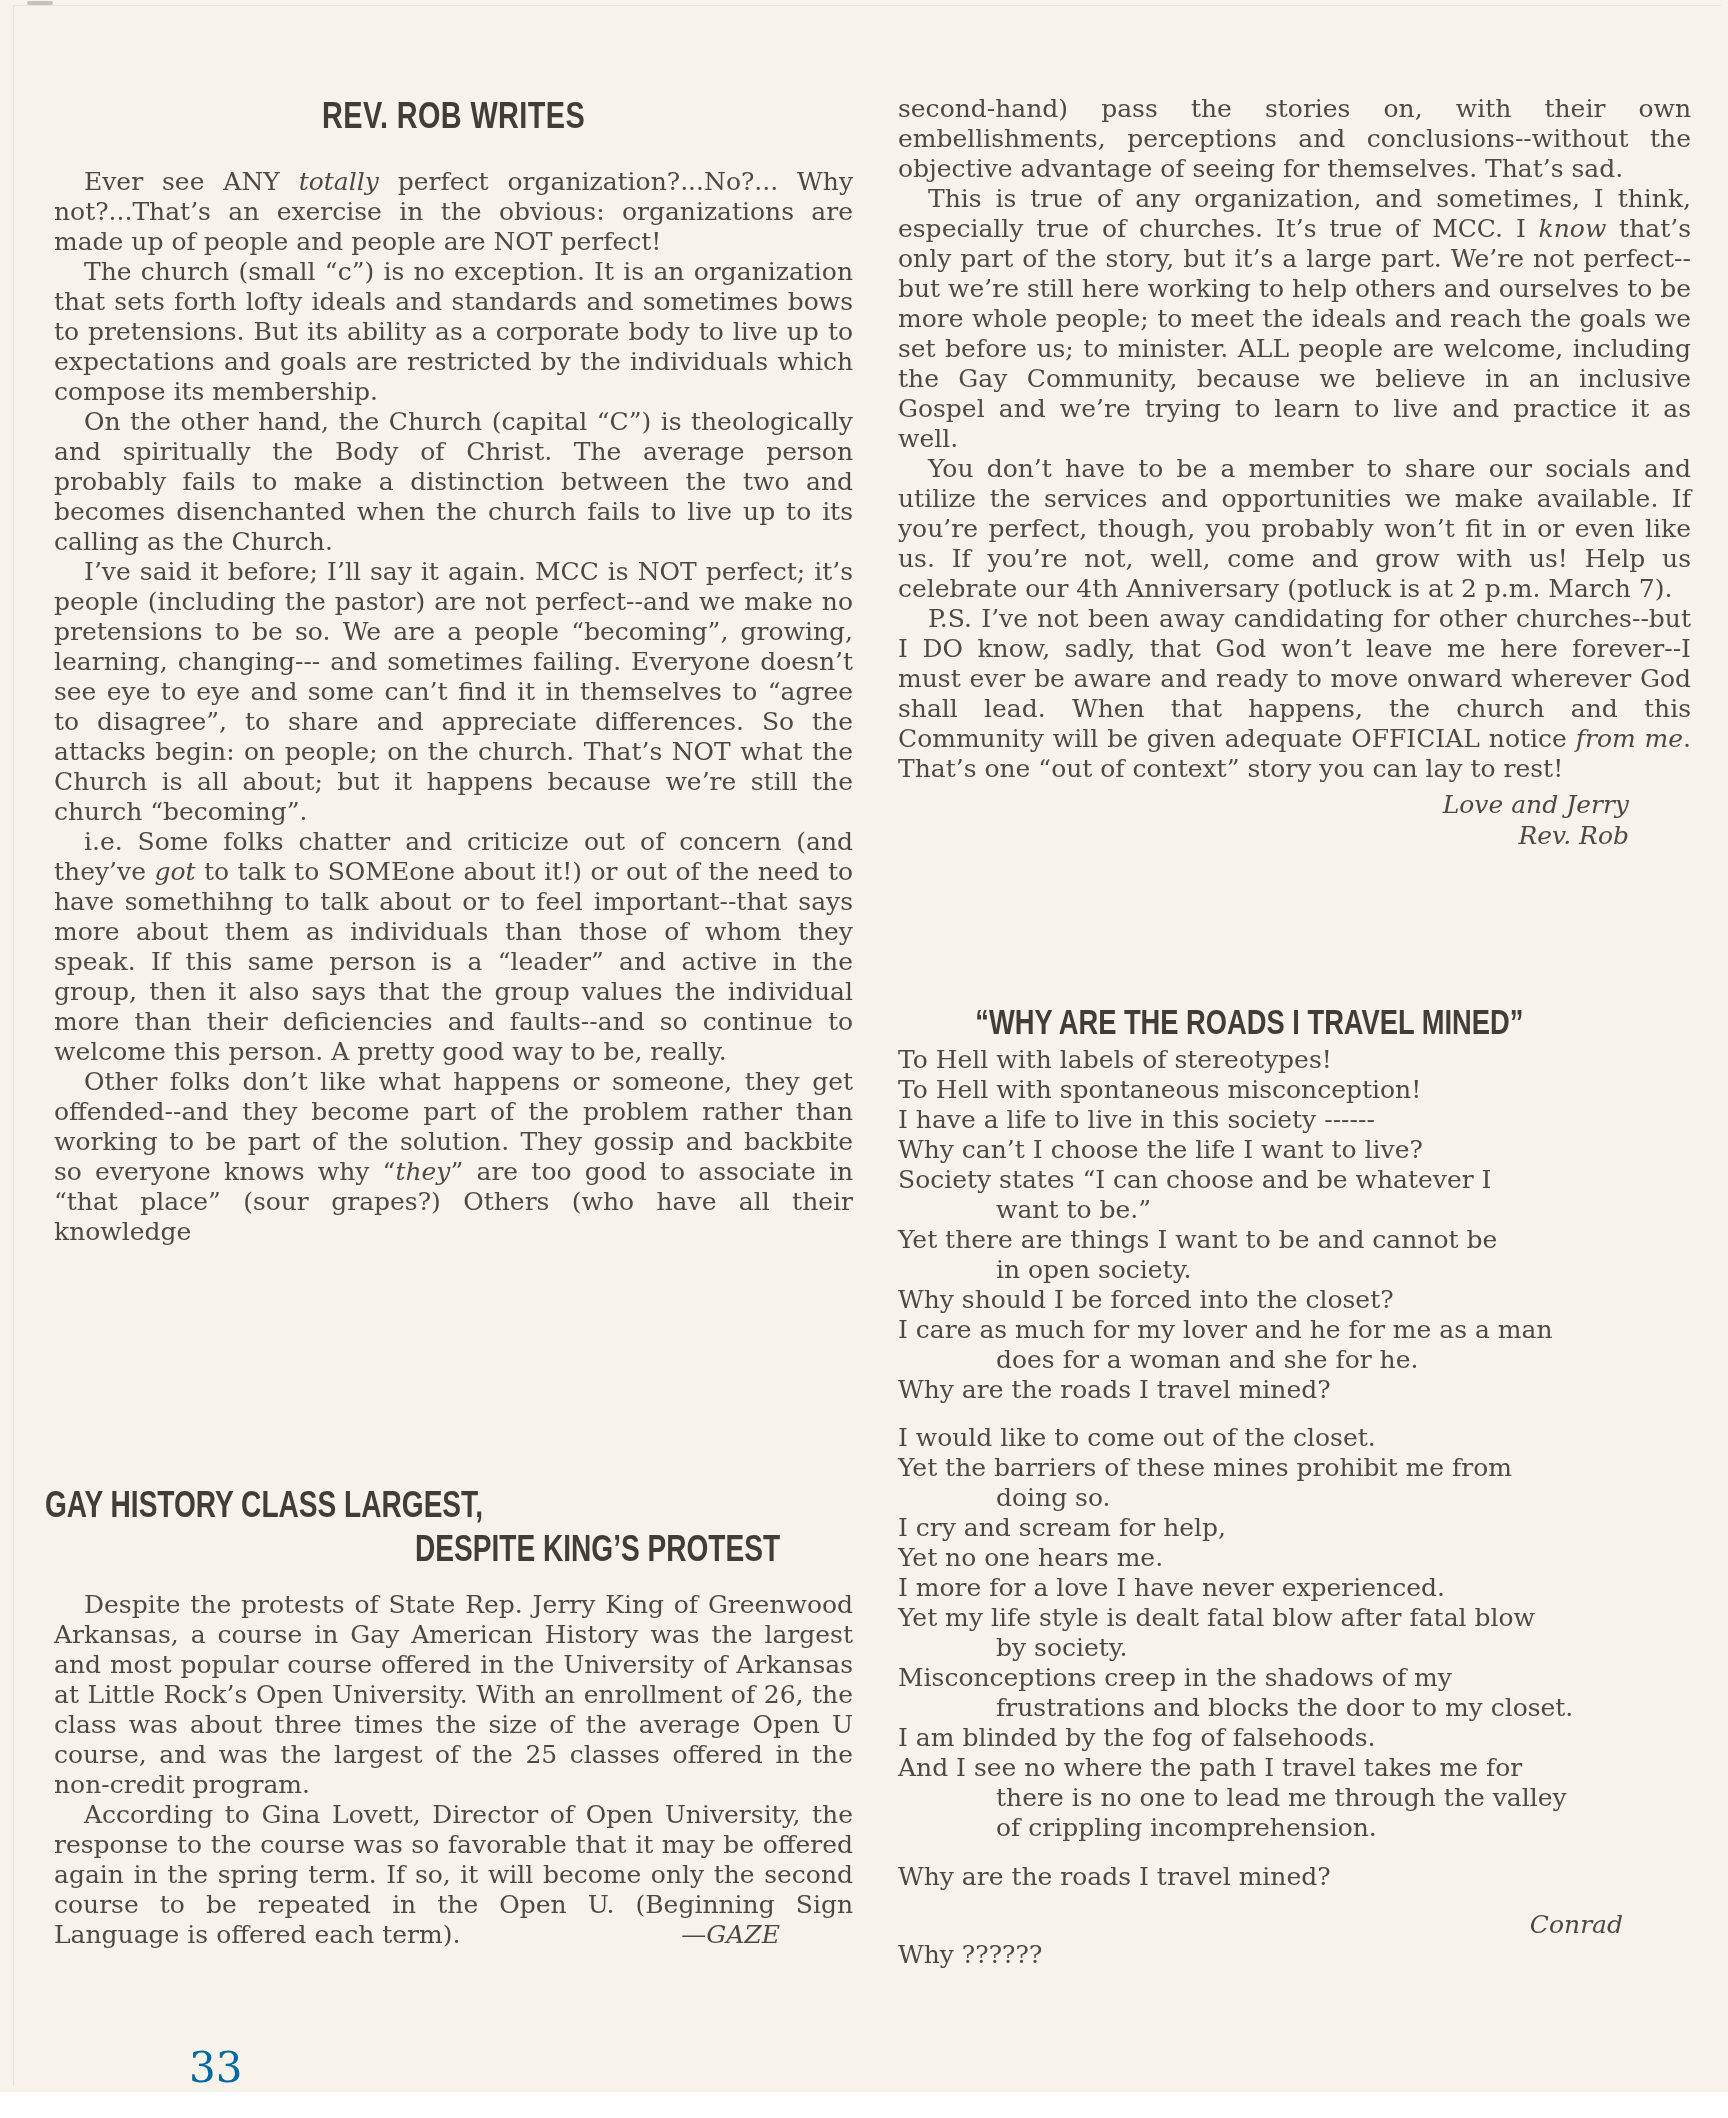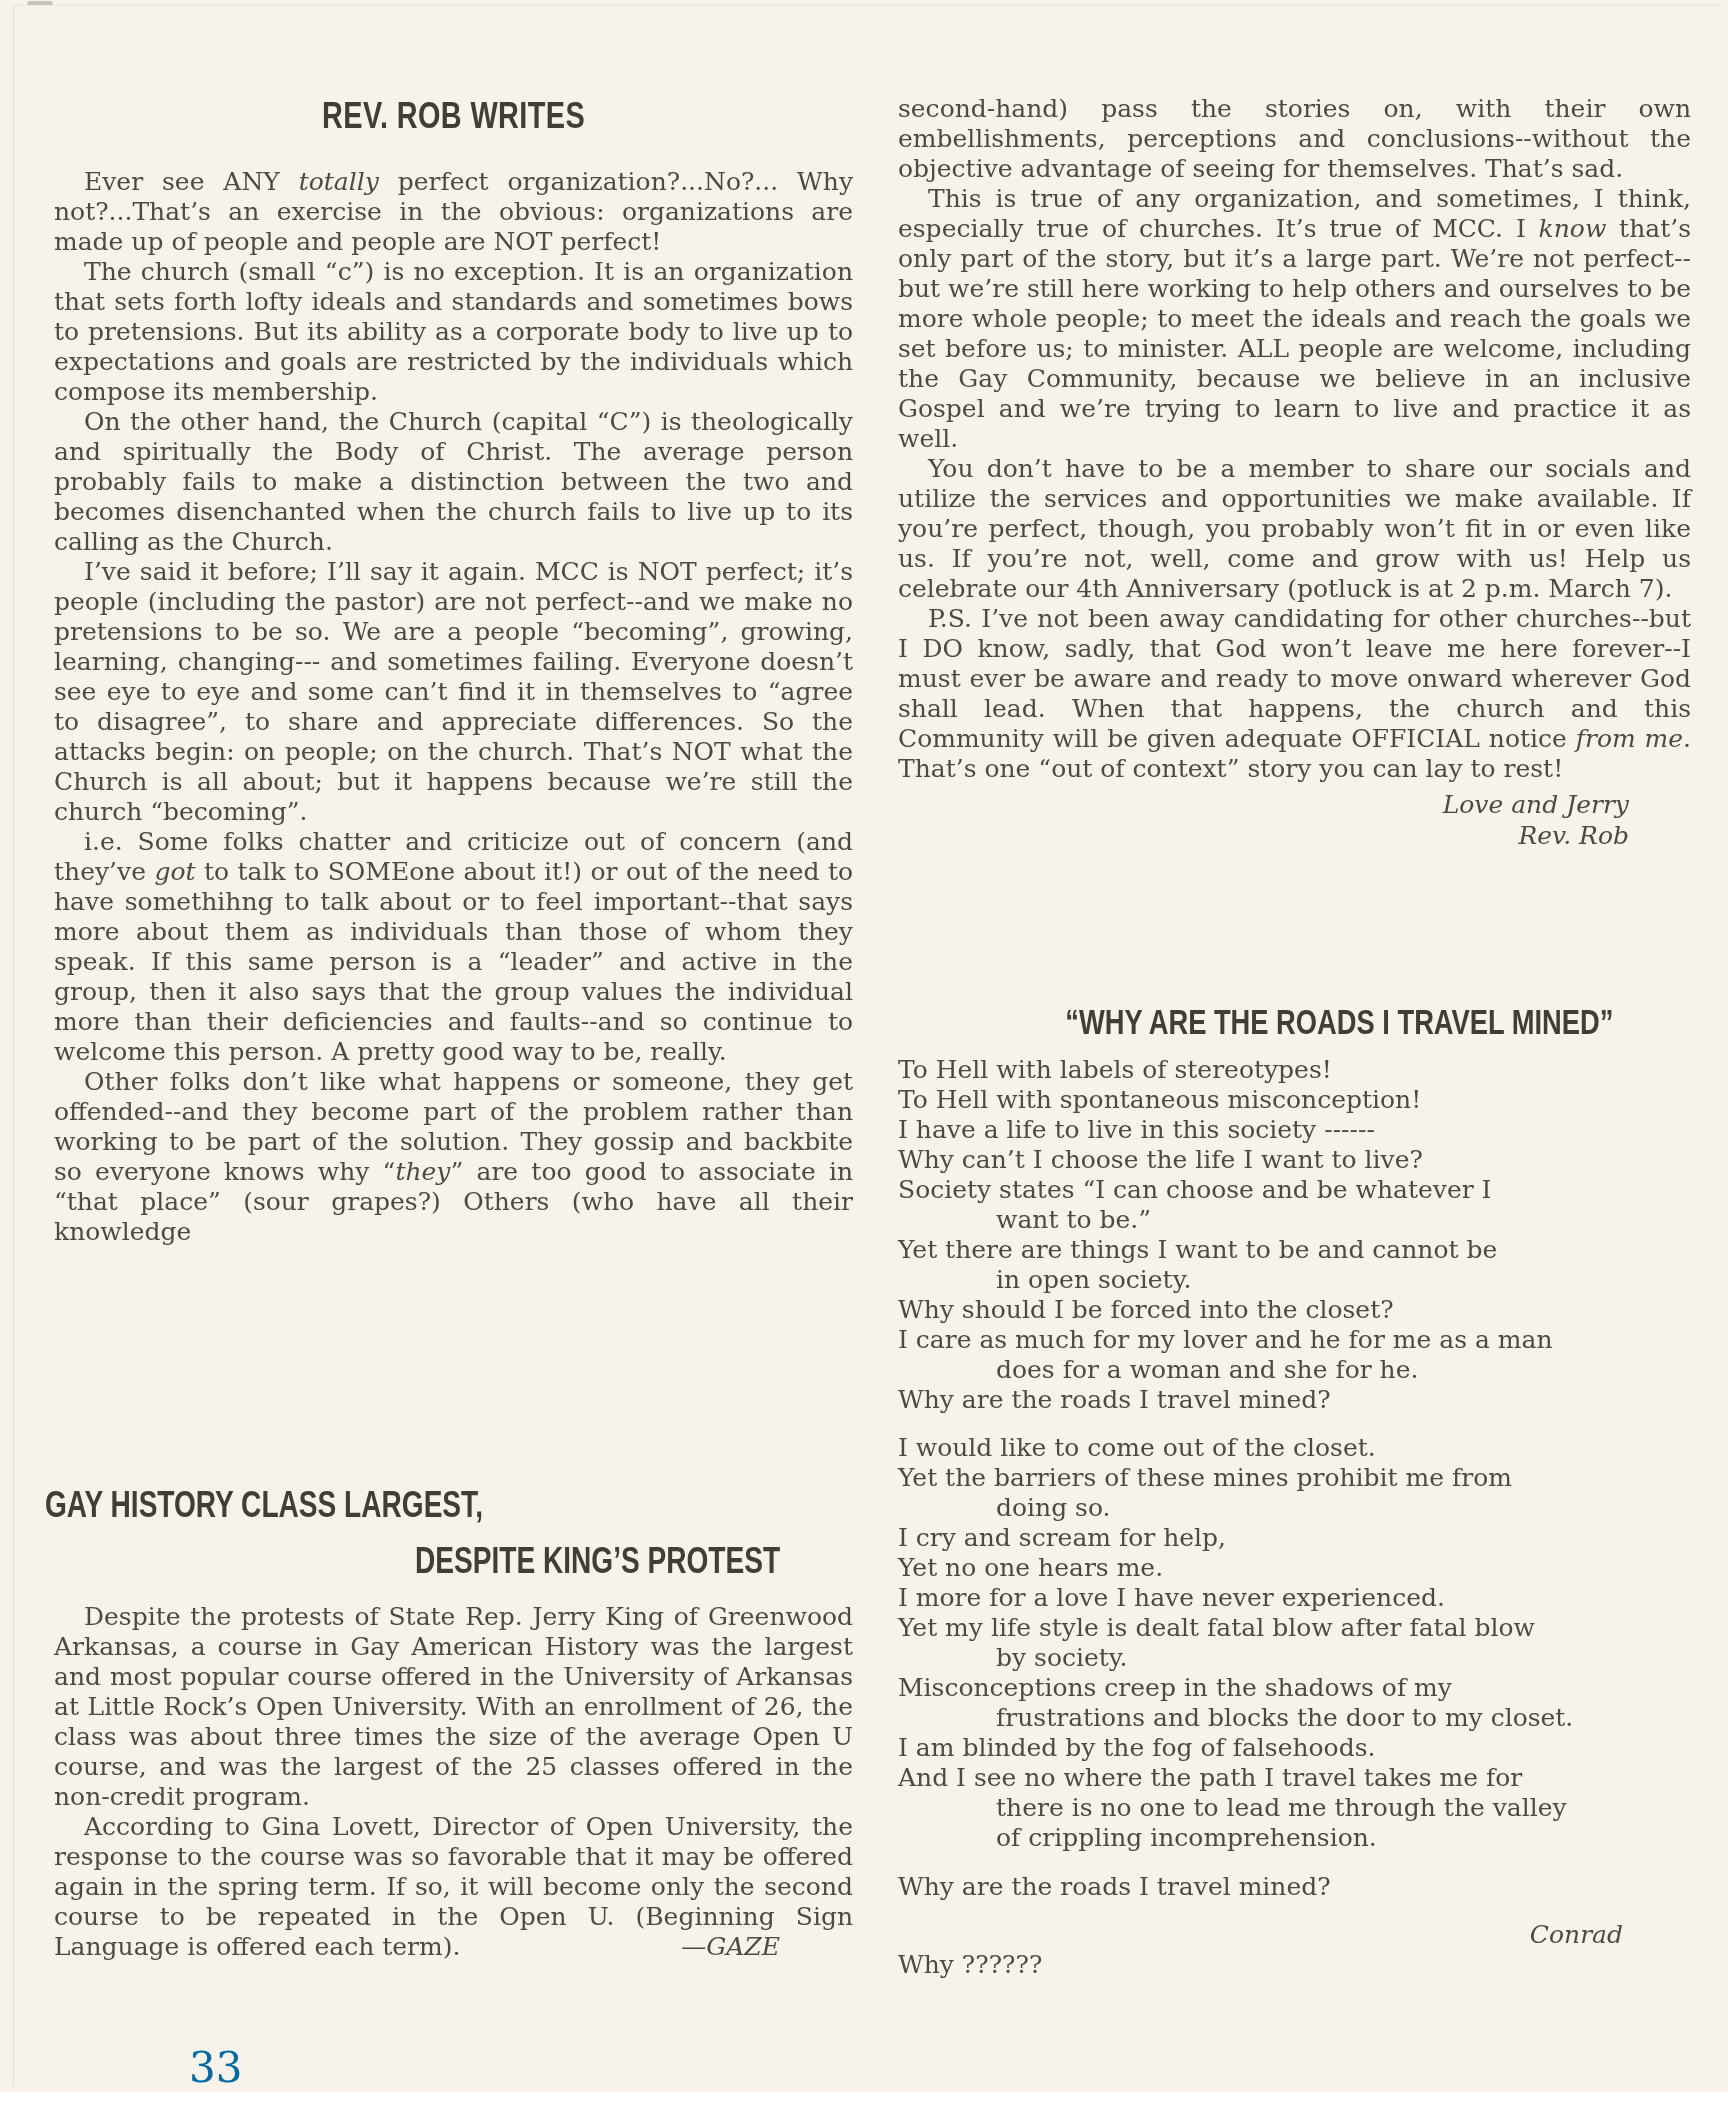--- a/index.html
+++ b/index.html
@@ -49,24 +49,24 @@
     margin: 0;
   }
   .condensed { display: inline-block; transform: scaleX(0.78); white-space: nowrap; }
 
   .h1 { text-align: center; font-size: 37px; line-height: 44px; margin-bottom: 29px; }
   .h1 .condensed { transform-origin: center; letter-spacing: 0.5px; }
 
   .h2 { font-size: 36px; line-height: 43px; }
   .h2-line1 { text-align: left; margin-left: -8.7px; }
   .h2-line1 .condensed { transform-origin: left center; }
-  .h2-line2 { text-align: right; padding-right: 73px; margin-top: 13px; }
+  .h2-line2 { text-align: right; padding-right: 73px; margin-top: 1px; }
   .h2-line2 .condensed { transform-origin: right center; }
 
-  .poem-title { text-align: right; font-size: 35px; line-height: 43px; margin-bottom: 12px; }
+  .poem-title { text-align: left; font-size: 35px; line-height: 43px; margin-bottom: 2px; }
   .poem-title .condensed { transform-origin: center; }
 
   .body-text p.para {
     margin: 0;
     font-size: 25px;
     line-height: 30px;
     text-align: justify;
     text-indent: 30px;
   }
   .continuation p.para:first-child { text-indent: 0; }

